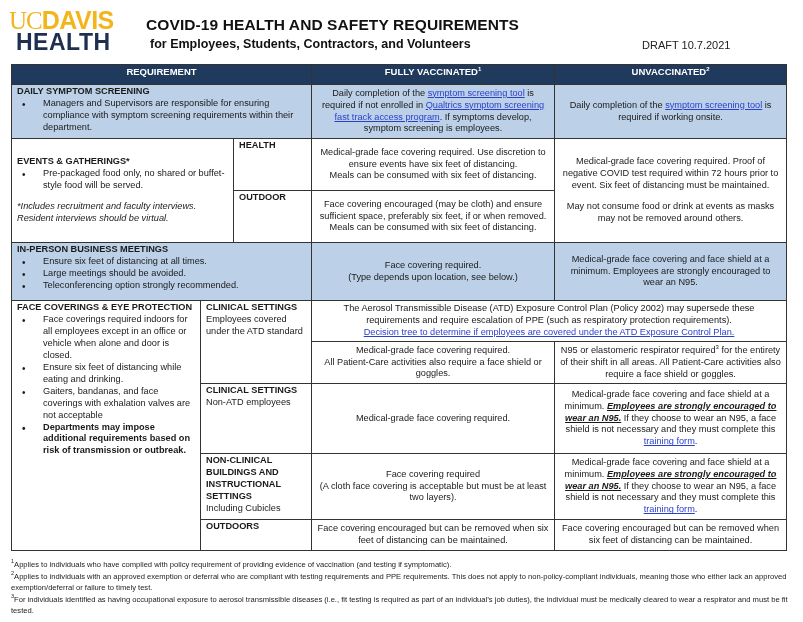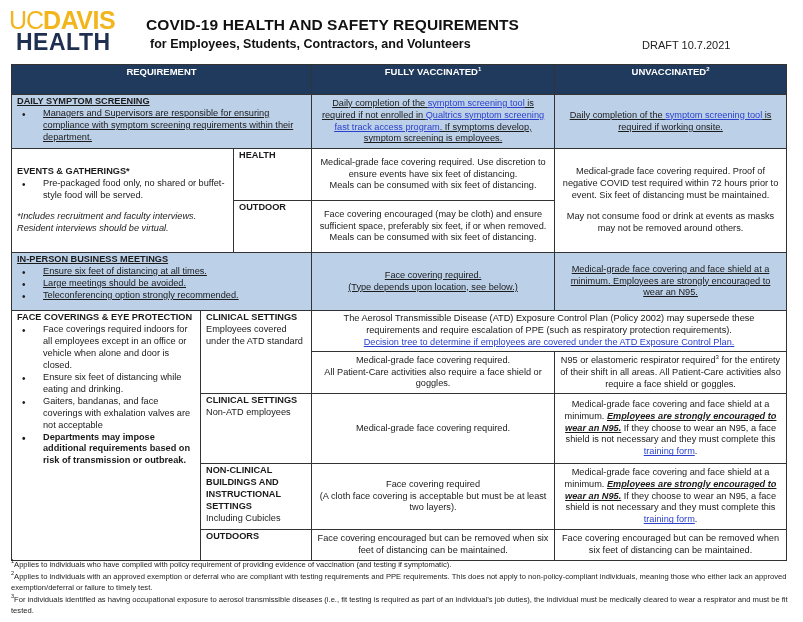--- a/index.html
+++ b/index.html
@@ -1,32 +1,32 @@
 <!DOCTYPE html>
 <html><head>
 <meta charset="utf-8">
 <style>
   * { box-sizing: border-box; margin: 0; padding: 0; }
   html, body { width: 803px; height: 622px; background: #ffffff; overflow: hidden; }
   body { font-family: "Liberation Sans", sans-serif; color: #1a1a1a; position: relative; }
 
   .logo { position: absolute; left: 9px; top: 8px; line-height: 1; }
-  .logo .uc { font-family: Liberation Sans, sans-serif; color: #f2b51c; font-size: 25px; letter-spacing: -1px; }
+  .logo .uc { font-family: Liberation Serif, serif; color: #f2b51c; font-size: 25px; letter-spacing: -1px; }
   .logo .davis { font-family: "Liberation Sans", sans-serif; font-weight: bold; color: #f2b51c; font-size: 25px; letter-spacing: -0.5px; }
   .logo .health { display: block; font-family: "Liberation Sans", sans-serif; font-weight: bold; color: #1f2f50; font-size: 23px; margin-left: 7px; margin-top: -2px; letter-spacing: 0.5px; }
 
   .title { position: absolute; left: 146px; top: 16px; font-weight: bold; font-size: 15.5px; color: #111; letter-spacing: 0.1px; }
   .subtitle { position: absolute; left: 150px; top: 37px; font-weight: bold; font-size: 12.5px; color: #111; }
   .draft { position: absolute; left: 642px; top: 39px; font-size: 11px; color: #222; }
 
   table.req { position: absolute; left: 11px; top: 64px; width: 775px; border-collapse: collapse; font-size: 9.2px; line-height: 1.3; table-layout: fixed; }
   table.req td, table.req th { border: 1px solid #333; vertical-align: top; padding: 1px 5px; }
-  table.req th { background: #1f3a5c; color: #fff; font-weight: bold; font-size: 9.5px; height: 30px; padding: 1px 4px; text-align: center; }
+  table.req th { background: #1f3a5c; color: #fff; font-weight: bold; font-size: 9.5px; height: 20px; padding: 1px 4px; text-align: center; }
   table.req th sup { font-size: 6px; }
-  .blue { background: #bcd0e8; text-decoration: underline; }
+  .blue { background: #bcd0e8; }
   .center { text-align: center; vertical-align: middle !important; }
   .sect { font-weight: bold; display: block; }
   ul.bl { list-style: none; }
   ul.bl li { position: relative; padding-left: 26px; }
   ul.bl li::before { content: "•"; position: absolute; left: 5px; top: 0; font-size: 10px; }
   .note { font-style: italic; margin-top: 9px; display: block; }
   a.lnk { color: #2a3fcc; text-decoration: underline; margin-top: 8px; }
   .boldit { font-weight: bold; font-style: italic; text-decoration: underline; }
   .sub-h { font-weight: bold; display: block; }
   sup.fn { font-size: 6px; }

